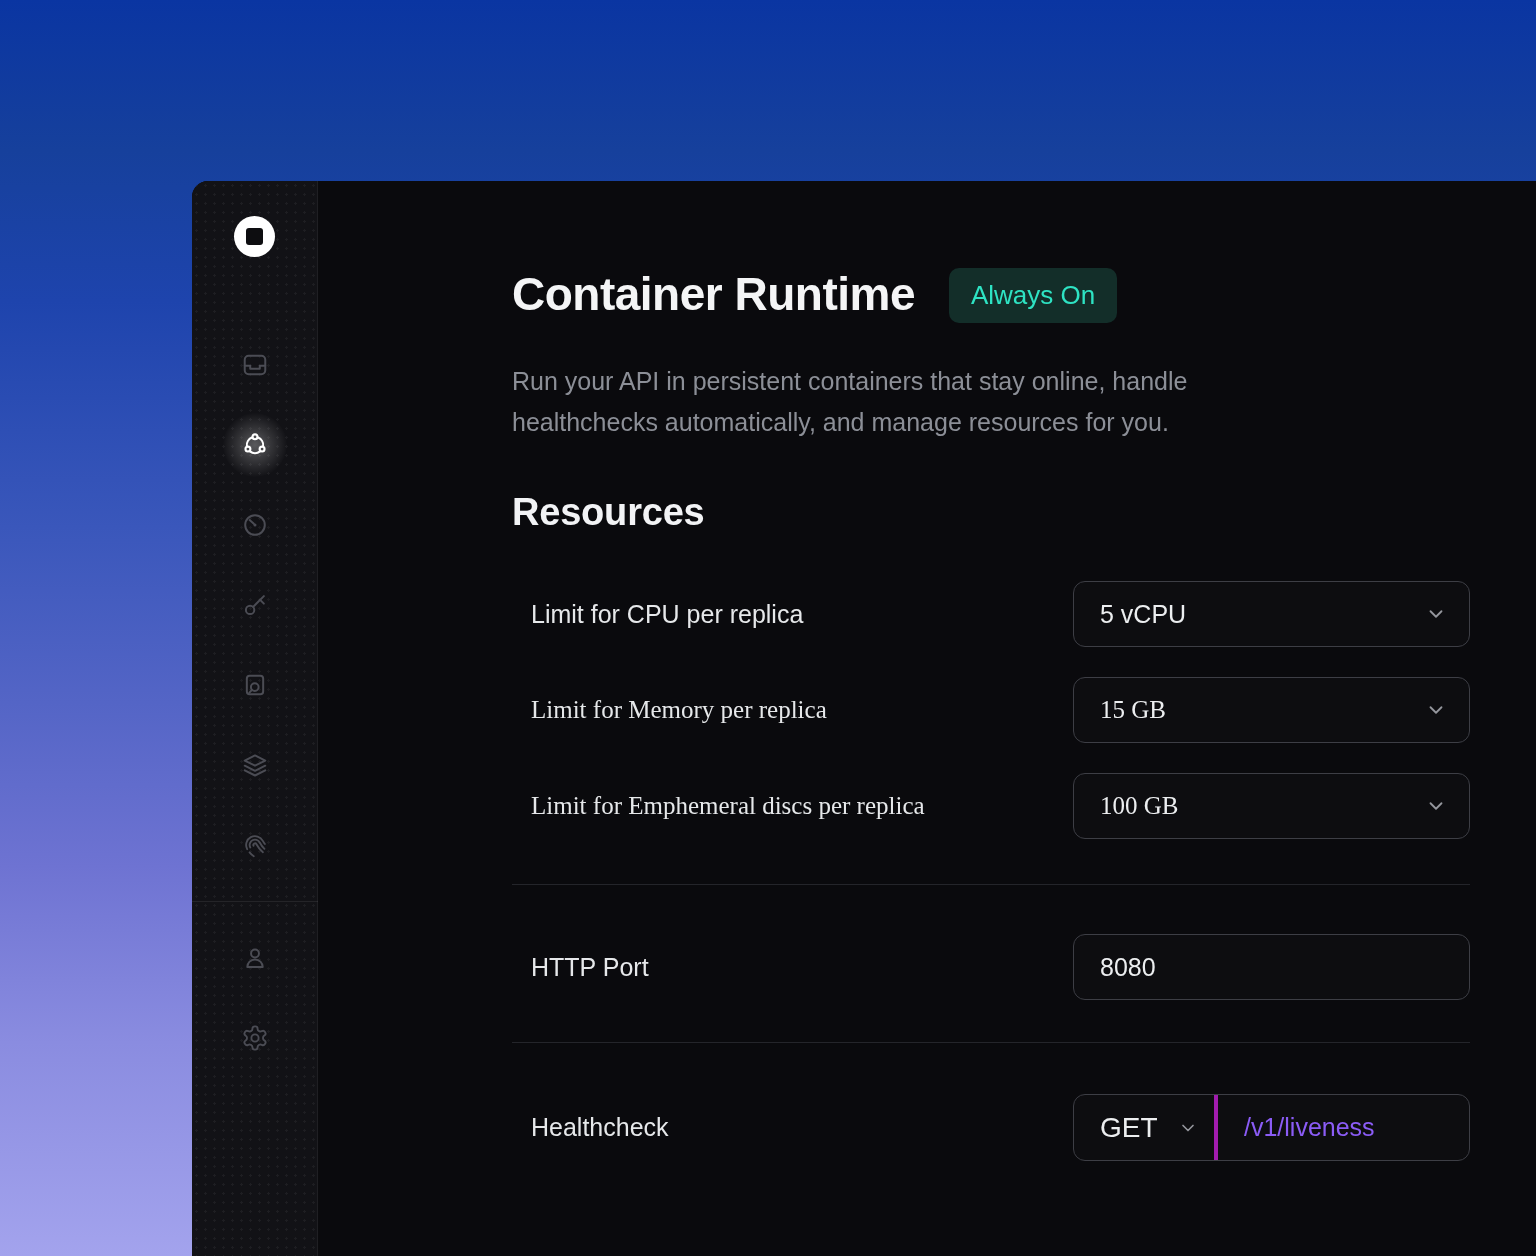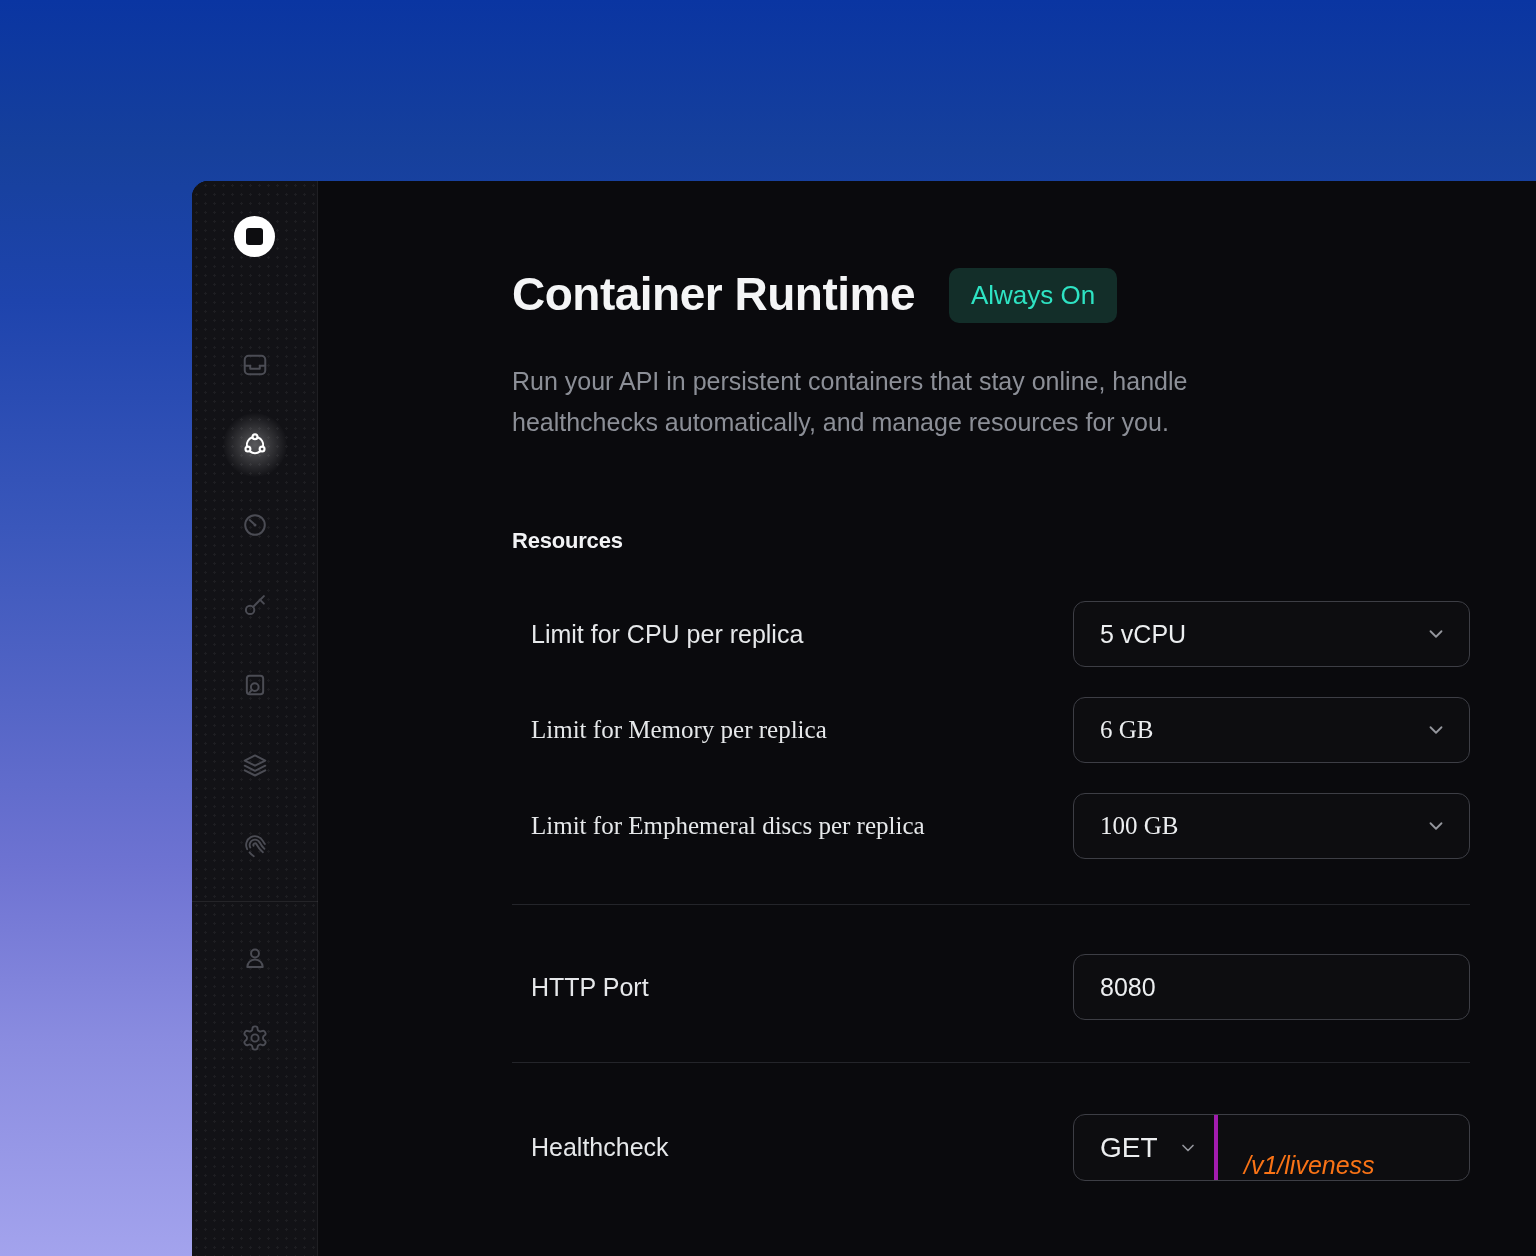--- a/index.html
+++ b/index.html
@@ -79,22 +79,22 @@
     padding:12px 22px; border-radius:10px;
     line-height:1.2;
   }
   .description {
     margin-top:38px; max-width:800px;
     font-size:25px; line-height:1.62;
     color:#8c8f97;
   }
 
   .section-heading {
-    margin-top:86px;
-    font-size:22px; font-weight:700; color:#f2f3f5;
+    margin-top:49px;
+    font-size:38px; font-weight:700; color:#f2f3f5;
     letter-spacing:-0.2px;
   }
 
   .form-row {
     display:flex; align-items:center; justify-content:space-between;margin-left:19px;
   }
   .form-row.first { margin-top:47px; }
   .form-row + .form-row { margin-top:30px;font-family:Liberation Serif, serif; }
   .row-label { font-size:25px; color:#e6e8ea; }
 
@@ -126,25 +126,24 @@
     flex:0 0 144px;
     display:flex; align-items:center; justify-content:space-between;
     padding:0 16px 0 26px;
     border-right:4px solid #a21caf;
     font-size:28px; color:#eceef0;
     cursor:pointer;
   }
   .hc-method .chev { color:#94969d; display:flex; }
   .hc-method .chev svg { width:20px; height:20px; }
   .hc-path {
-    flex:1; display:flex; align-items:flex-end;
+    flex:1; display:flex; align-items:center;
     padding-left:26px;
-    font-size:25px; color:#f97316;
+    font-size:25px; color:#8b5cf6;
     cursor:text;
-    font-style:italic;
   }
 </style>
 </head>
 <body>
 
 <div class="window">
 
   <aside class="sidebar">
 
     <div class="logo-circle">
@@ -249,21 +248,21 @@
           <svg viewBox="0 0 24 24" fill="none" stroke="currentColor" stroke-width="2" stroke-linecap="round" stroke-linejoin="round">
               <path d="m6 9 6 6 6-6"></path>
             </svg>
         </span>
       </div>
     </div>
 
     <div class="form-row">
       <span class="row-label">Limit for Memory per replica</span>
       <div class="control">
-        <span>6 GB</span>
+        <span>15 GB</span>
         <span class="chev">
           <svg viewBox="0 0 24 24" fill="none" stroke="currentColor" stroke-width="2" stroke-linecap="round" stroke-linejoin="round">
               <path d="m6 9 6 6 6-6"></path>
             </svg>
         </span>
       </div>
     </div>
 
     <div class="form-row">
       <span class="row-label">Limit for Emphemeral discs per replica</span>

